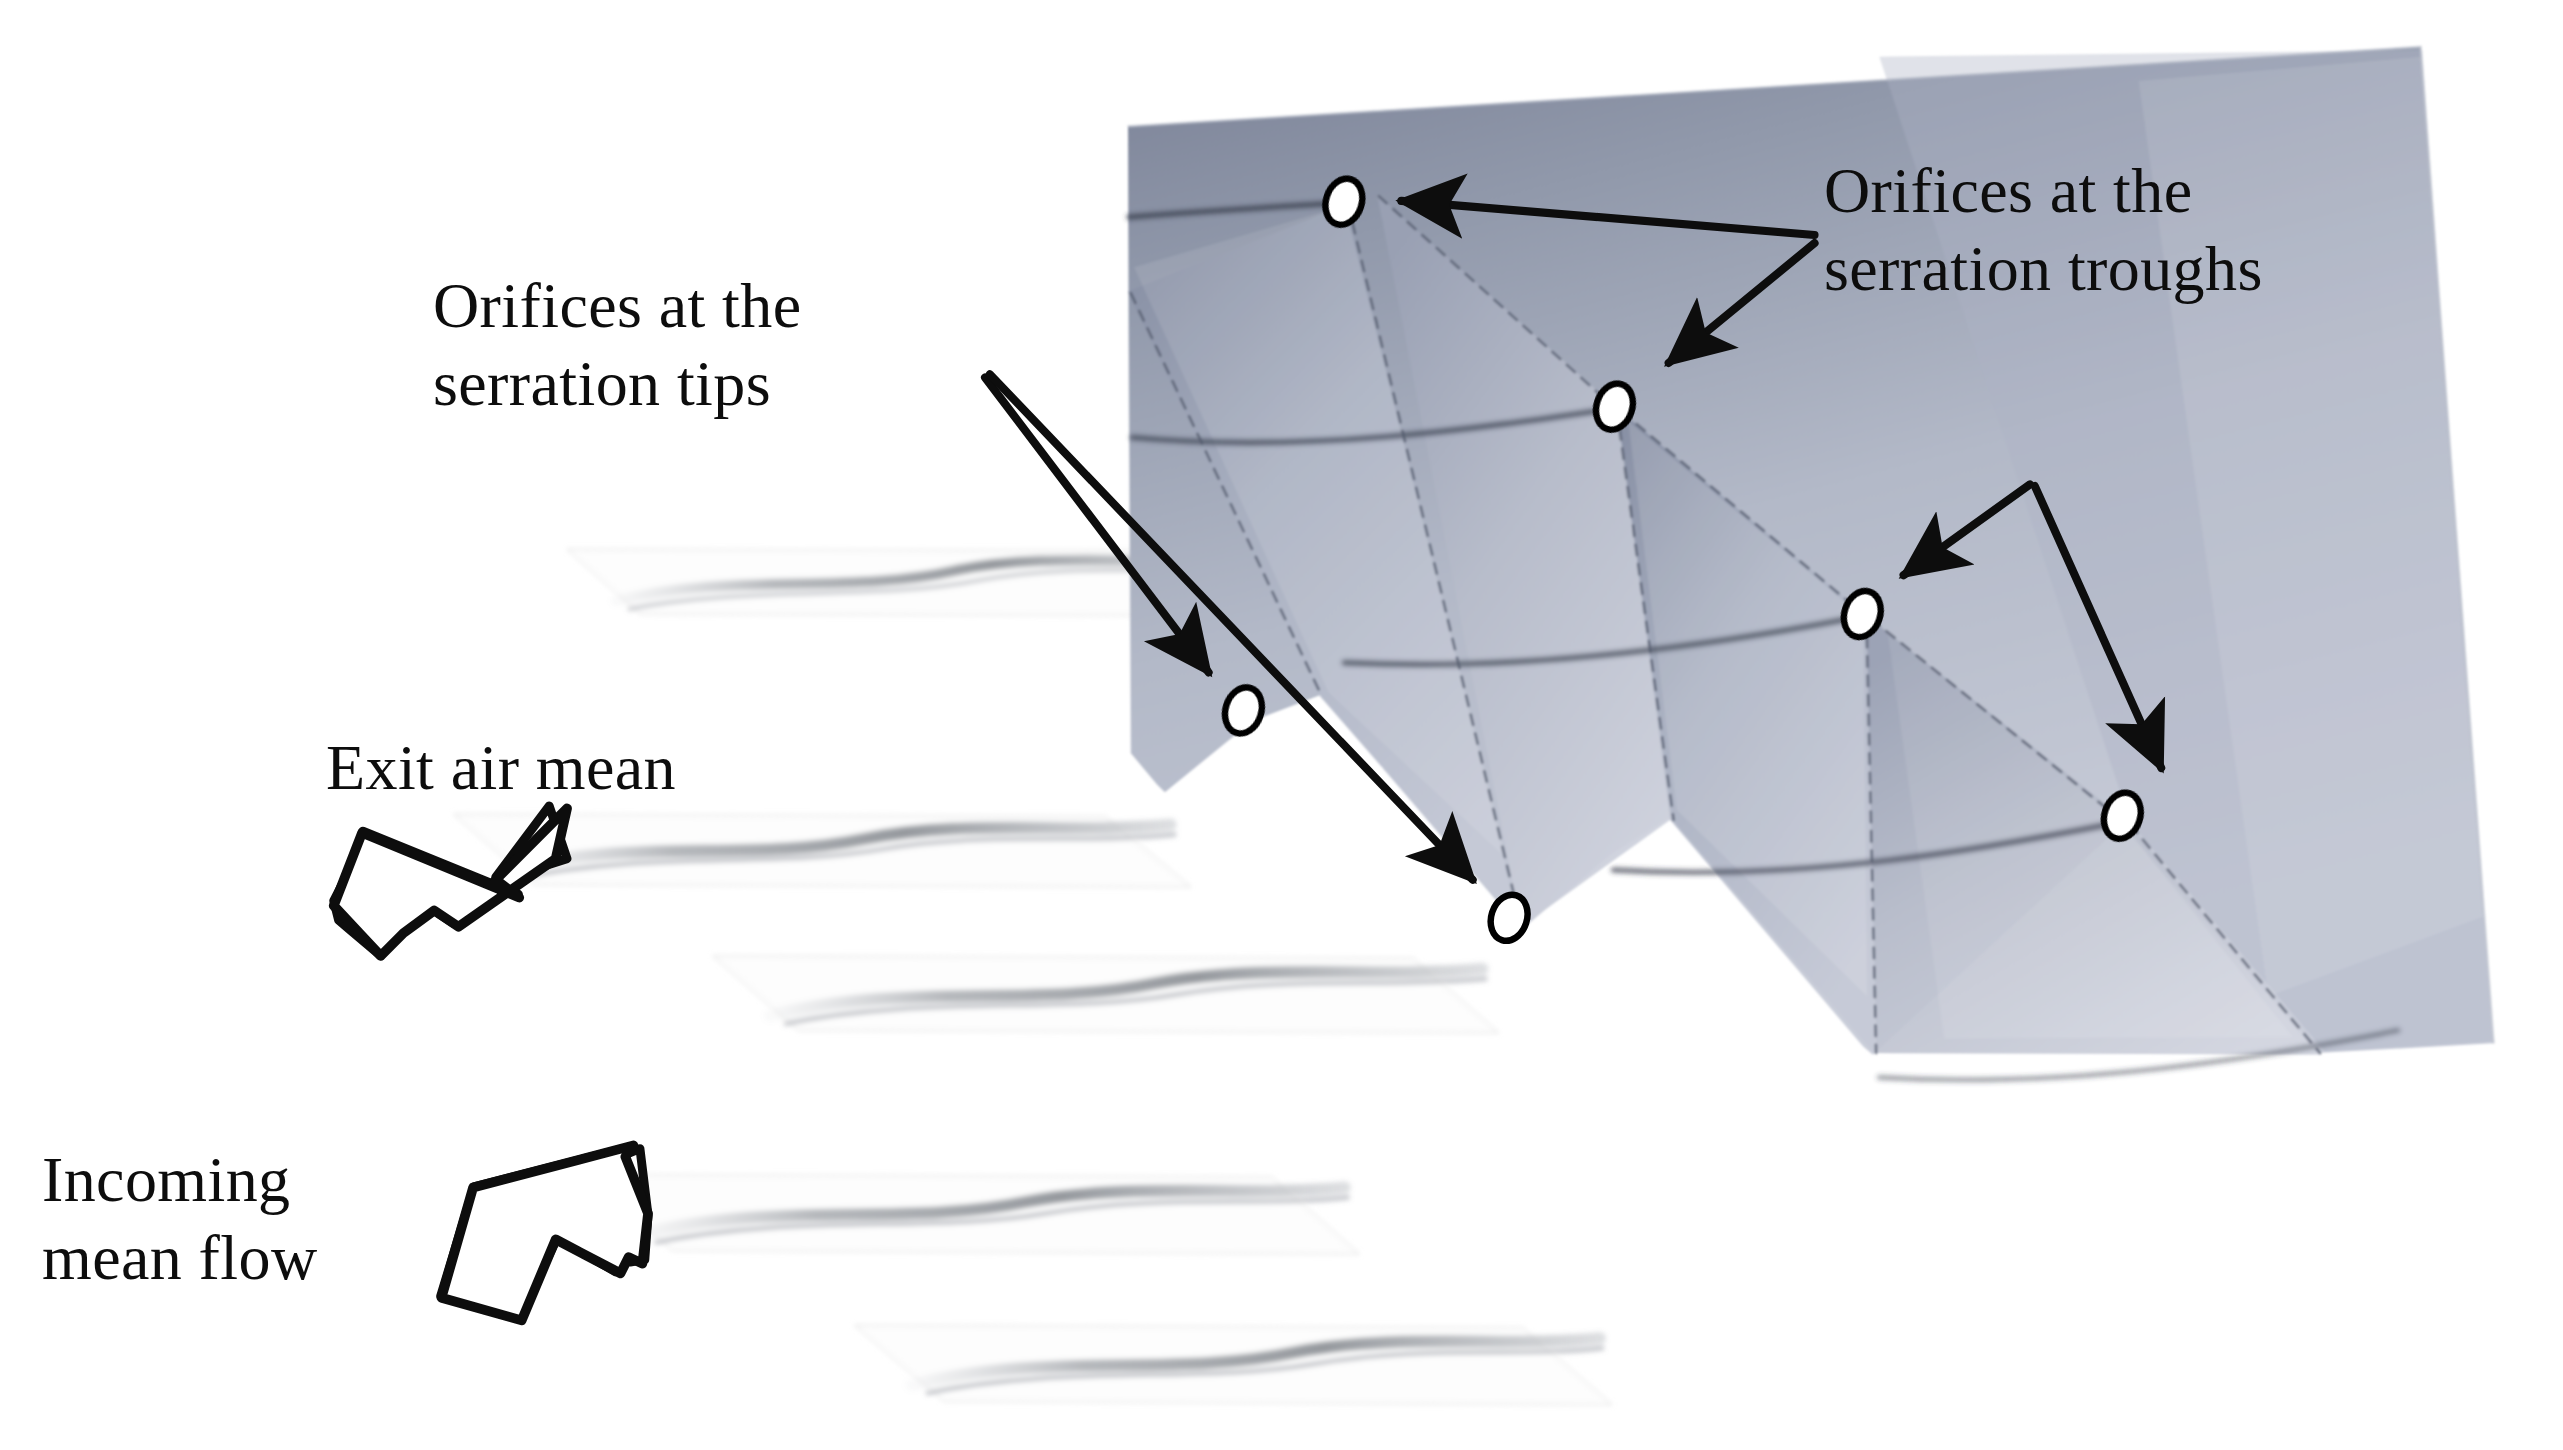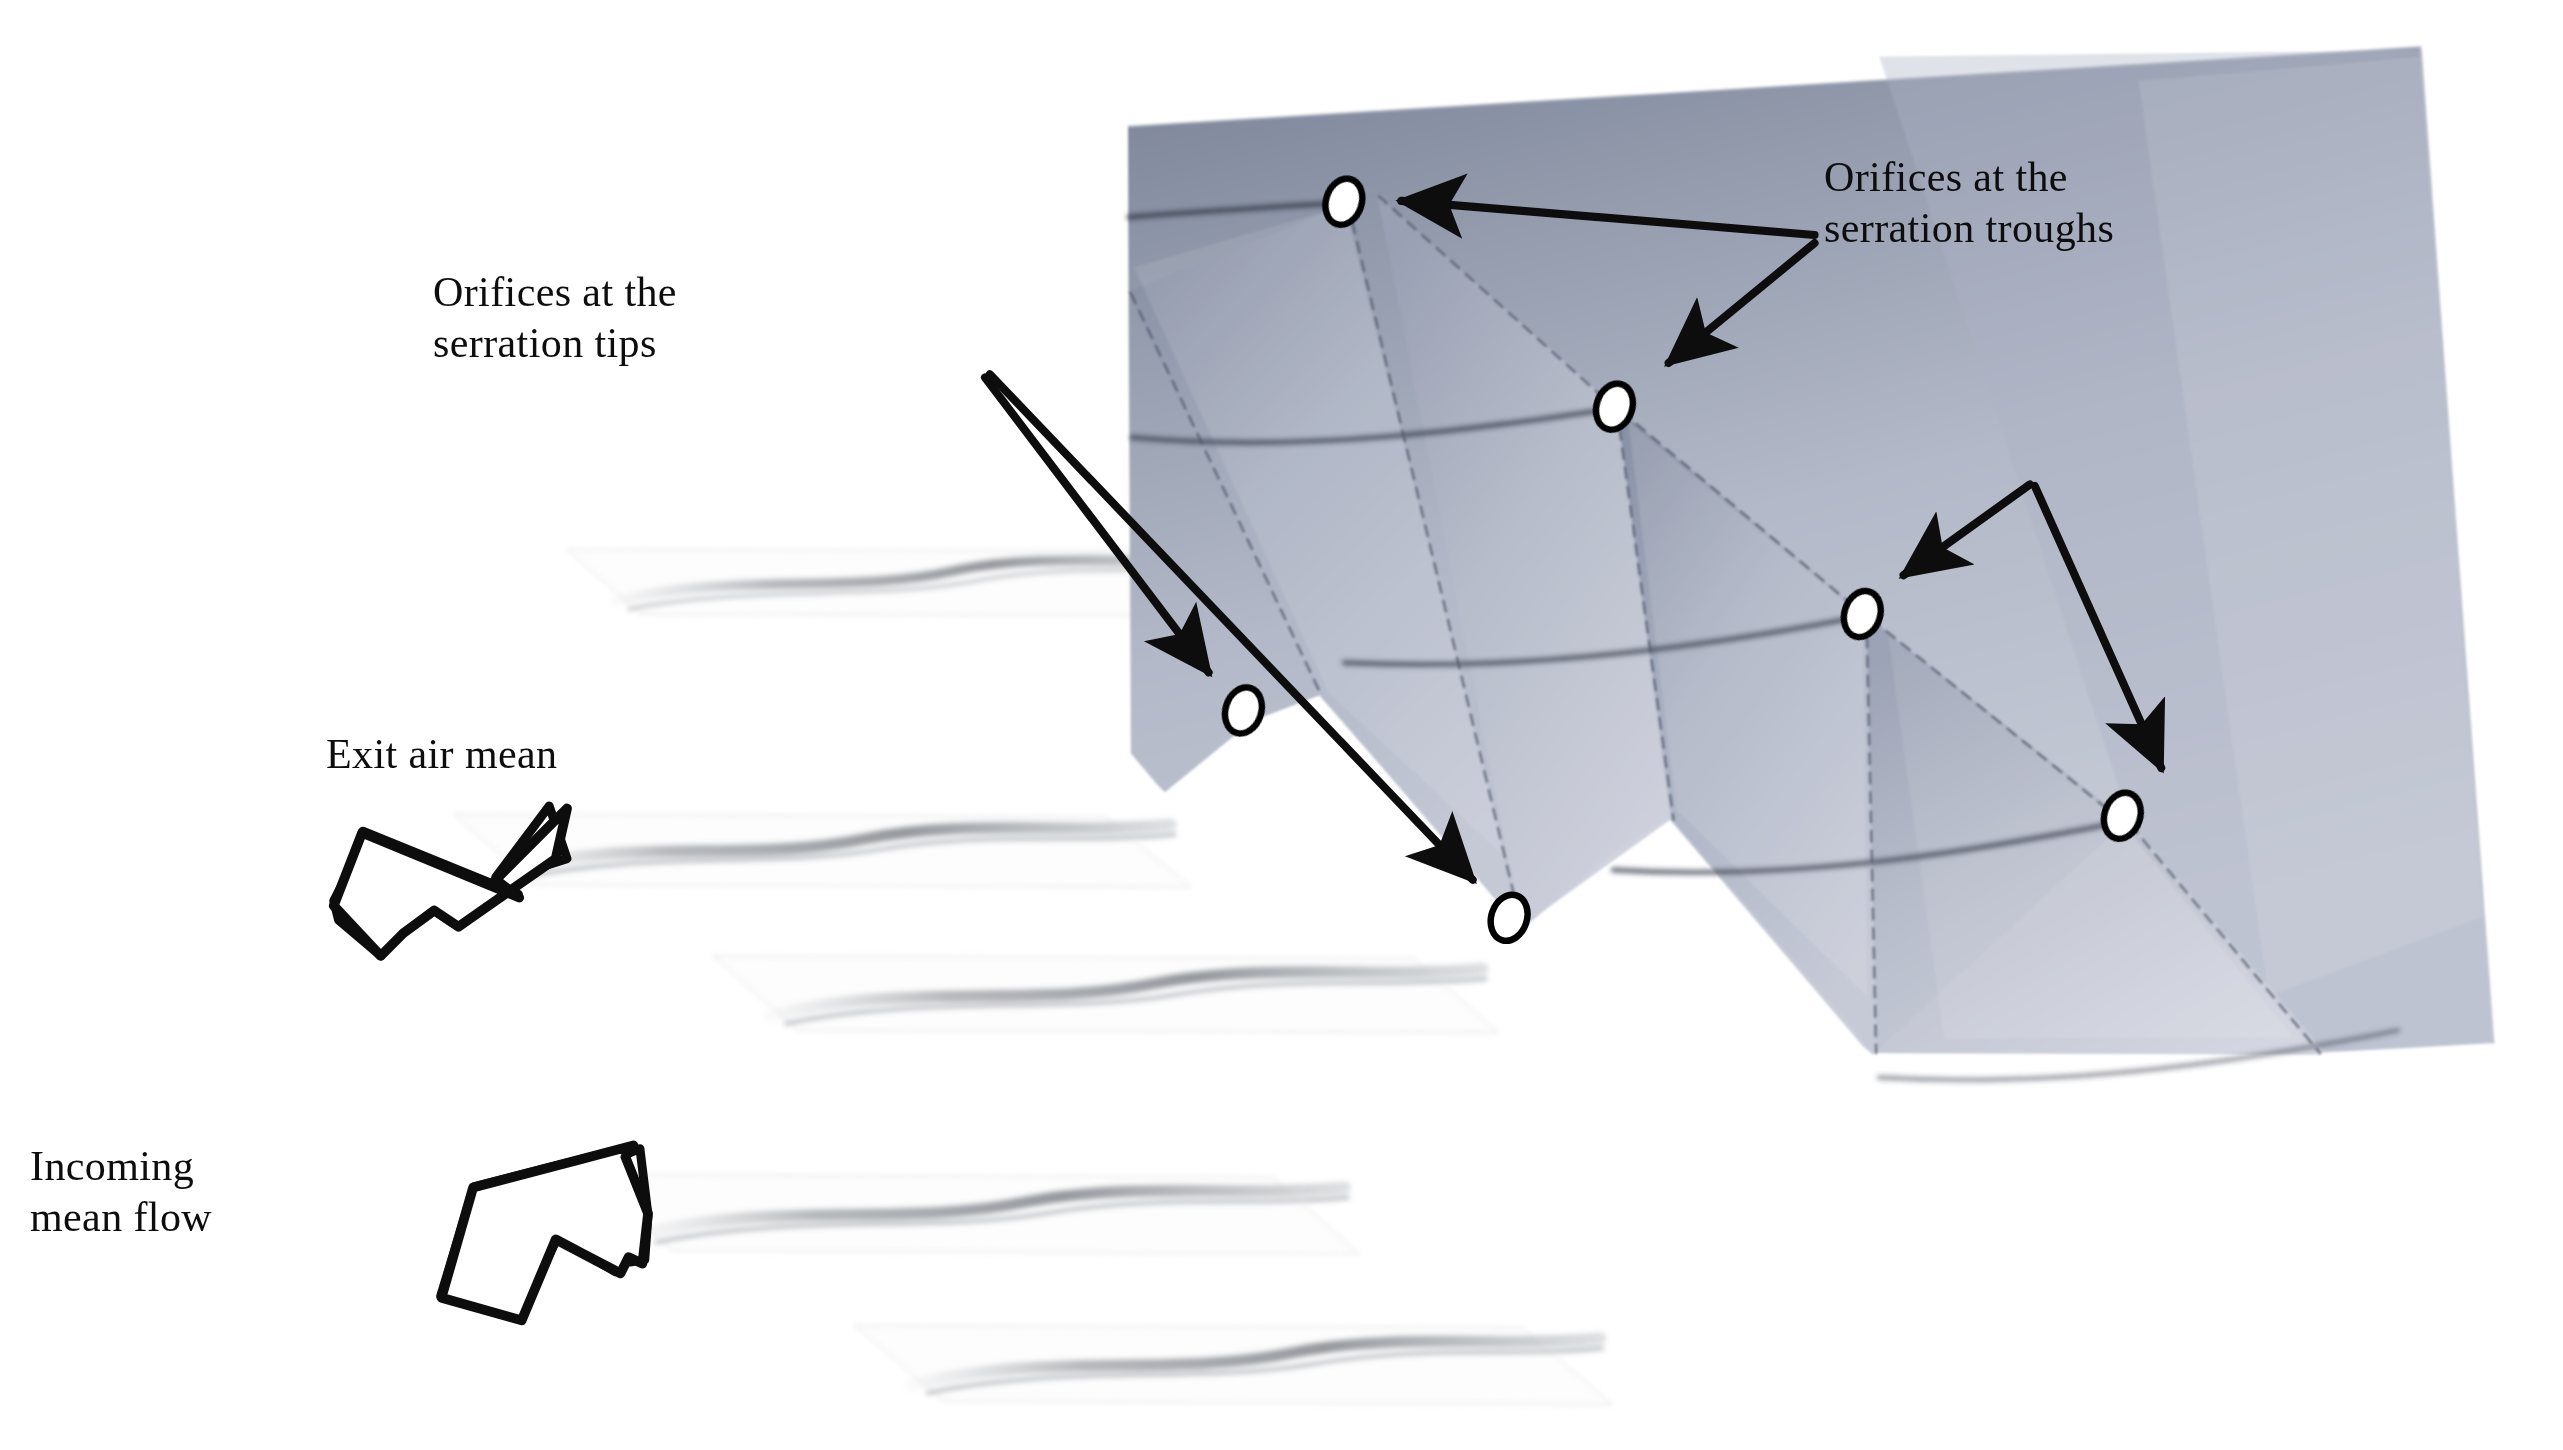--- a/index.html
+++ b/index.html
@@ -16,30 +16,30 @@
     font-family: "Liberation Serif", "DejaVu Serif", serif;
   }
   #scene {
     position: absolute;
     inset: 0;
   }
   .label {
     position: absolute;
     color: #0d0d0d;
     font-family: "Liberation Serif", "DejaVu Serif", serif;
-    font-size: 42px;
+    font-size: 64px;
     line-height: 1.22;
     white-space: pre-line;
     letter-spacing: 0.4px;
     font-weight: 400;
   }
   #label-troughs { left: 1824px; top: 152px; }
   #label-tips    { left: 433px;  top: 267px; }
   #label-exit    { left: 326px;  top: 729px; }
-  #label-incoming{ left: 30px;   top: 1141px; }
+  #label-incoming{ left: 42px;   top: 1141px; }
 </style>
 </head>
 <body>
 
 <div id="stage">
 
   <svg id="scene" viewBox="0 0 3164 1790" width="2563" height="1450">
 
     <defs>
       <linearGradient id="plateGrad" x1="0" y1="0" x2="0.35" y2="1">

